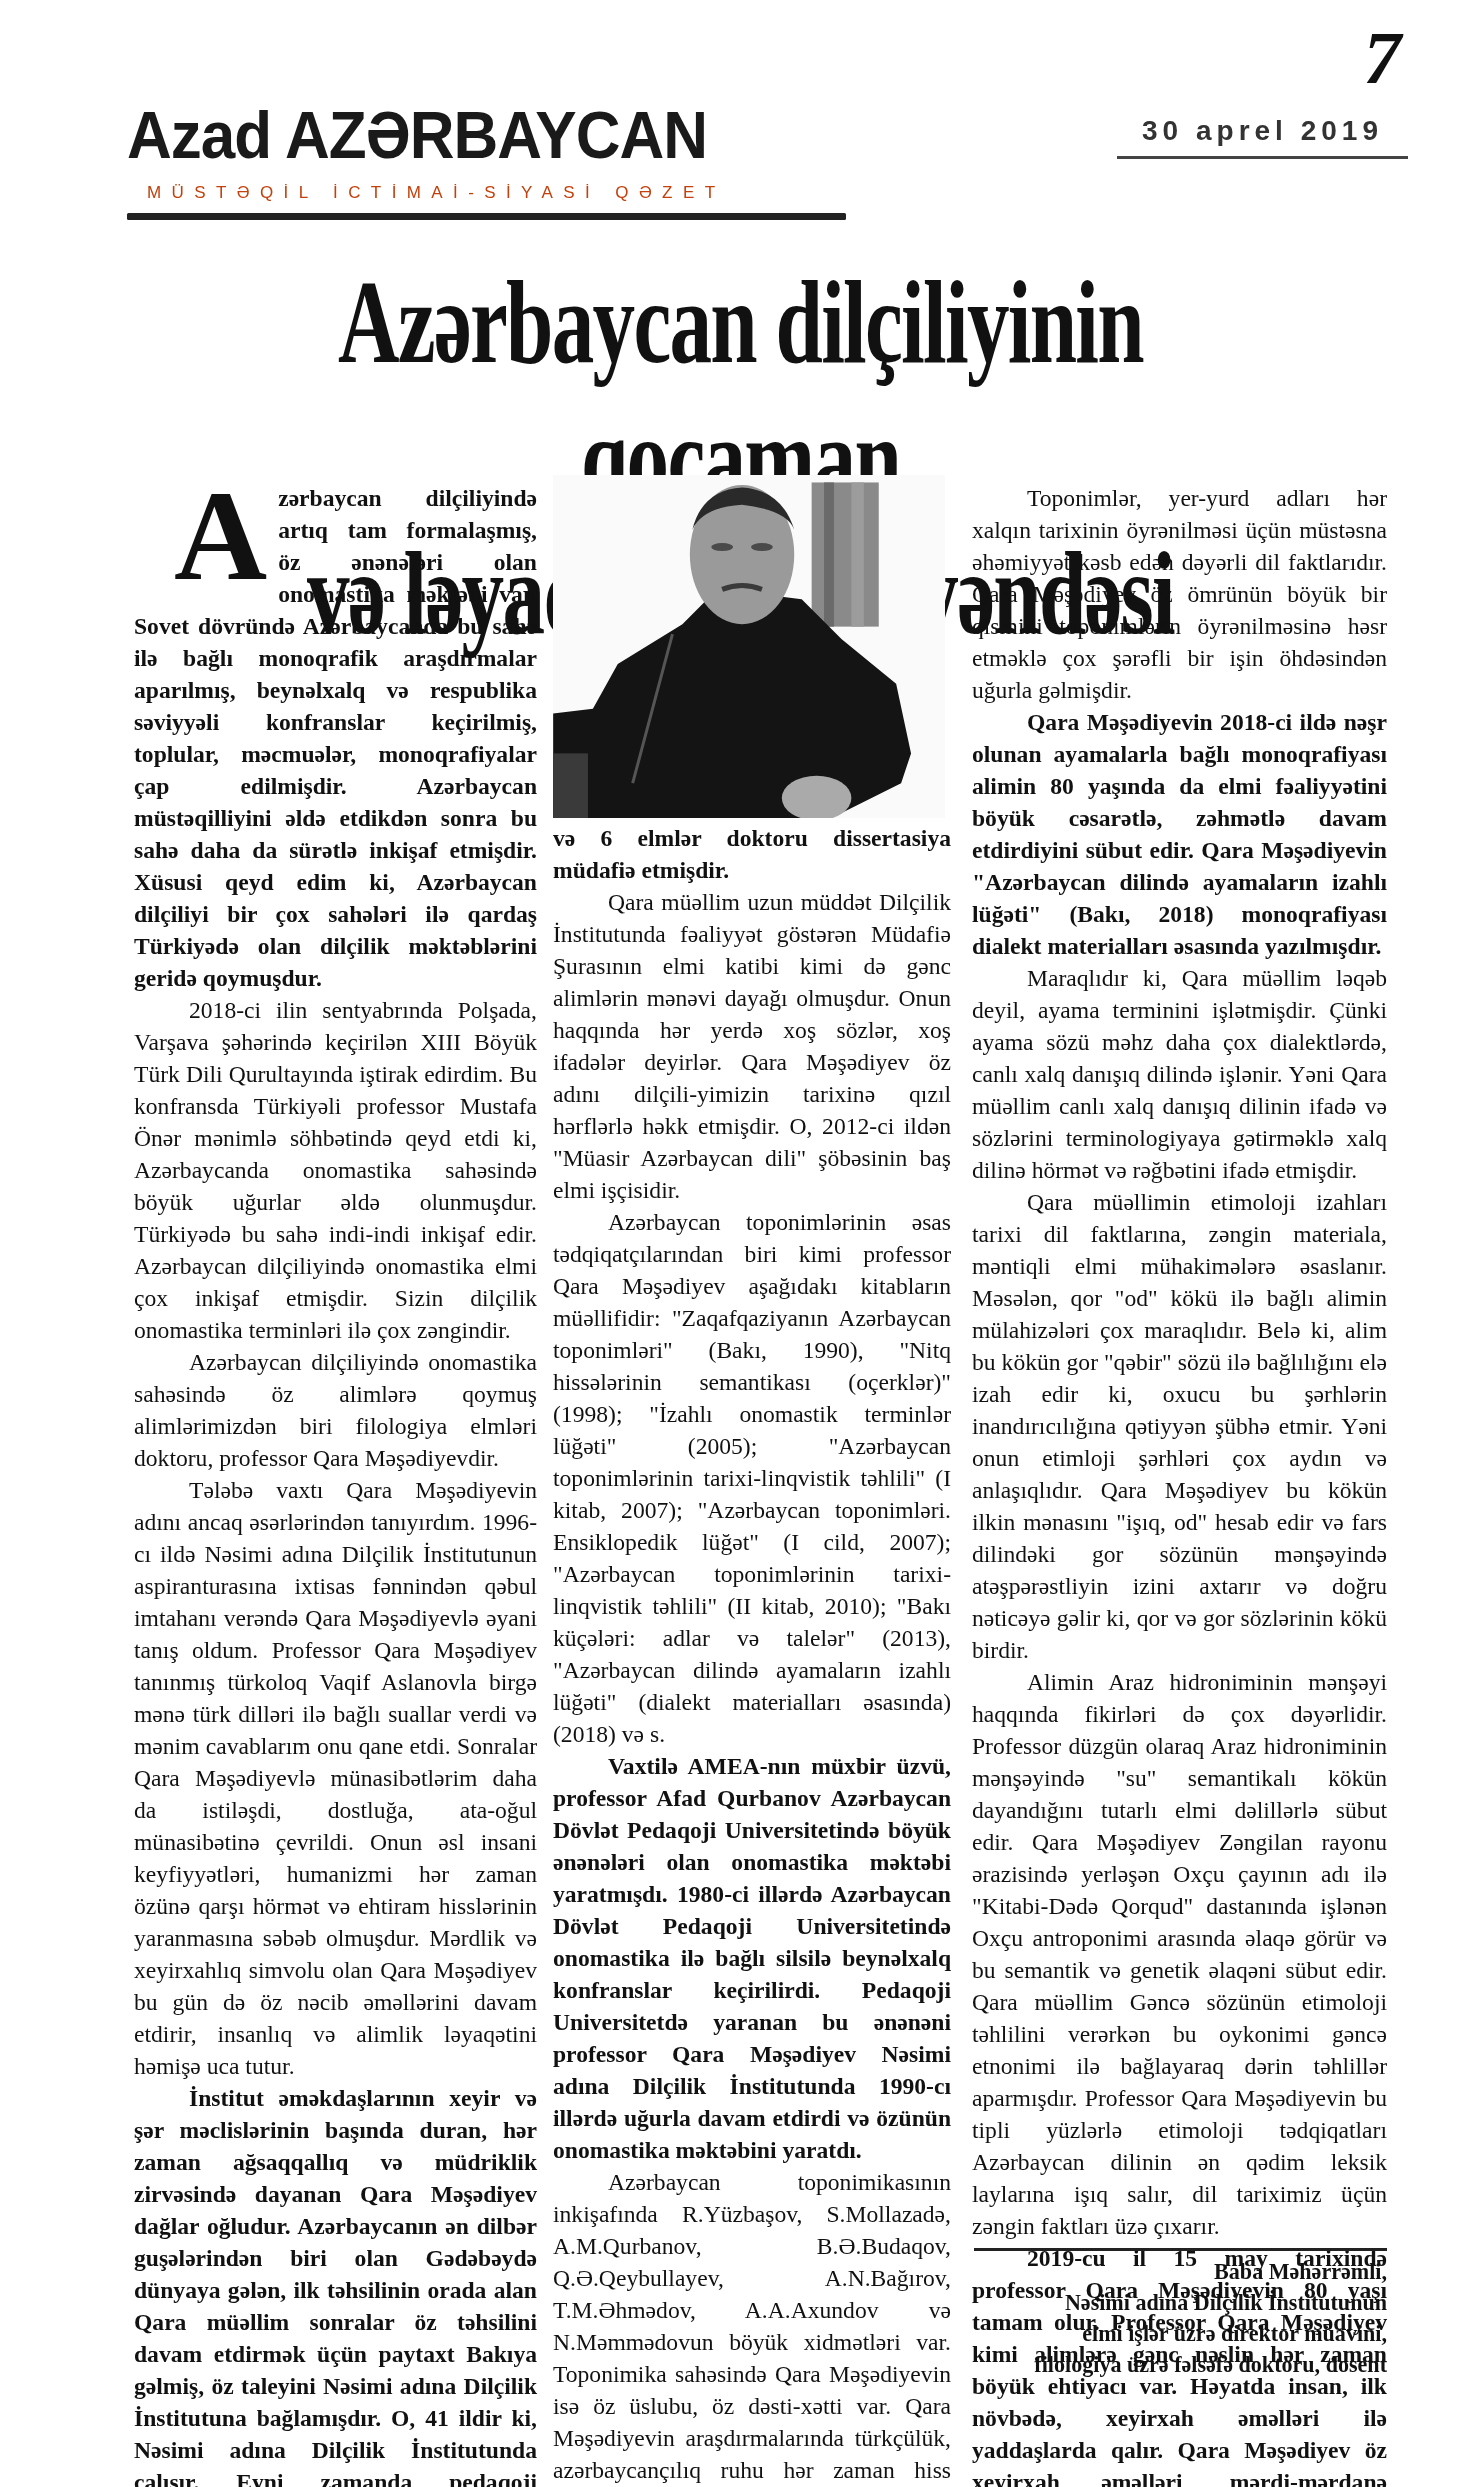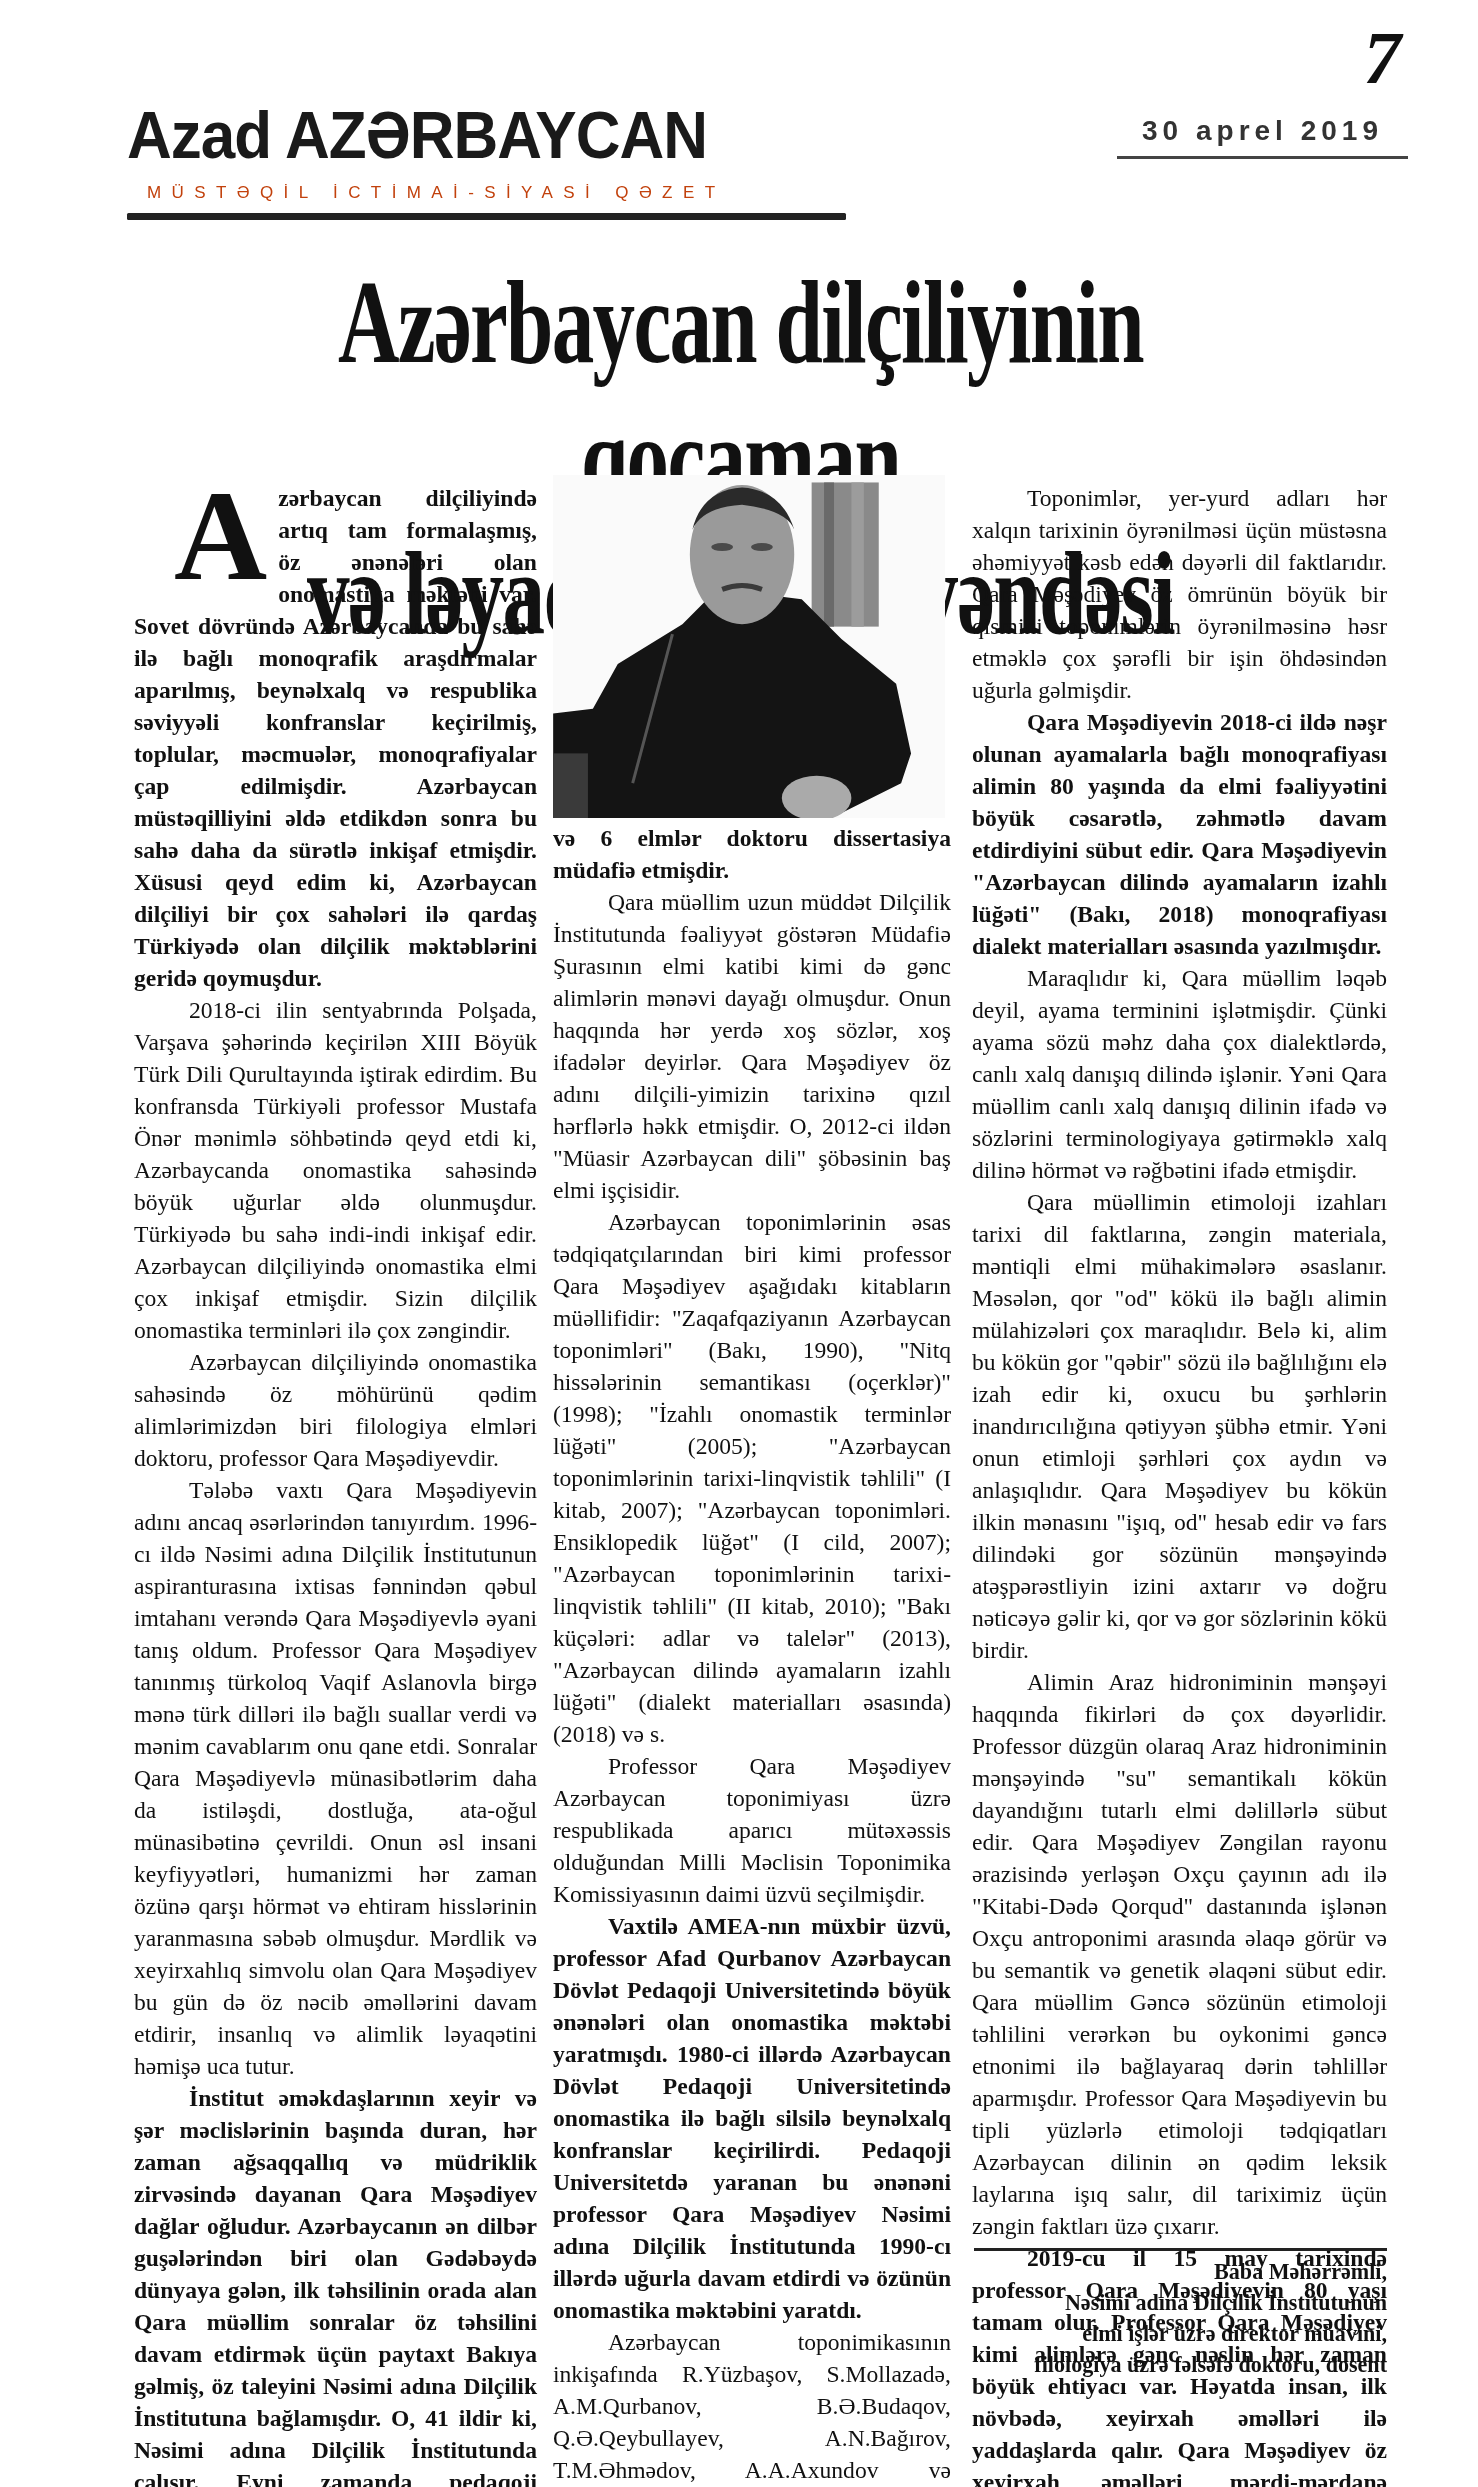--- a/index.html
+++ b/index.html
@@ -44,21 +44,21 @@
 </div>
 
 <div class="headline">
   <div>Azərbaycan dilçiliyinin qocaman</div>
   <div>və ləyaqətli nümayəndəsi</div>
 </div>
 
 <div class="col col-left">
   <p class="noindent b dropcap-wrap"><span class="dropcap">A</span><span>zərbaycan dilçiliyində artıq tam formalaşmış, öz ənənələri olan onomastika məktəbi var. Sovet dövründə Azərbaycanda bu sahə ilə bağlı monoqrafik araşdırmalar aparılmış, beynəlxalq və respublika səviyyəli konfranslar keçirilmiş, toplular, məcmuələr, monoqrafiyalar çap edilmişdir. Azərbaycan müstəqilliyini əldə etdikdən sonra bu sahə daha da sürətlə inkişaf etmişdir. Xüsusi qeyd edim ki, Azərbaycan dilçiliyi bir çox sahələri ilə qardaş Türkiyədə olan dilçilik məktəblərini geridə qoymuşdur.</span></p>
   <p>2018-ci ilin sentyabrında Polşada, Varşava şəhərində keçirilən XIII Böyük Türk Dili Qurultayında iştirak edirdim. Bu konfransda Türkiyəli professor Mustafa Önər mənimlə söhbətində qeyd etdi ki, Azərbaycanda onomastika sahəsində böyük uğurlar əldə olunmuşdur. Türkiyədə bu sahə indi-indi inkişaf edir. Azərbaycan dilçiliyində onomastika elmi çox inkişaf etmişdir. Sizin dilçilik onomastika terminləri ilə çox zəngindir.</p>
-  <p>Azərbaycan dilçiliyində onomastika sahəsində öz möhürünü qədim alimlərimizdən biri filologiya elmləri doktoru, professor Qara Məşədiyevdir.</p>
+  <p>Azərbaycan dilçiliyində onomastika sahəsində öz alimlərə qoymuş alimlərimizdən biri filologiya elmləri doktoru, professor Qara Məşədiyevdir.</p>
   <p>Tələbə vaxtı Qara Məşədiyevin adını ancaq əsərlərindən tanıyırdım. 1996-cı ildə Nəsimi adına Dilçilik İnstitutunun aspiranturasına ixtisas fənnindən qəbul imtahanı verəndə Qara Məşədiyevlə əyani tanış oldum. Professor Qara Məşədiyev tanınmış türkoloq Vaqif Aslanovla birgə mənə türk dilləri ilə bağlı suallar verdi və mənim cavablarım onu qane etdi. Sonralar Qara Məşədiyevlə münasibətlərim daha da istiləşdi, dostluğa, ata-oğul münasibətinə çevrildi. Onun əsl insani keyfiyyətləri, humanizmi hər zaman özünə qarşı hörmət və ehtiram hisslərinin yaranmasına səbəb olmuşdur. Mərdlik və xeyirxahlıq simvolu olan Qara Məşədiyev bu gün də öz nəcib əməllərini davam etdirir, insanlıq və alimlik ləyaqətini həmişə uca tutur.</p>
   <p class="b">İnstitut əməkdaşlarının xeyir və şər məclislərinin başında duran, hər zaman ağsaqqallıq və müdriklik zirvəsində dayanan Qara Məşədiyev dağlar oğludur. Azərbaycanın ən dilbər guşələrindən biri olan Gədəbəydə dünyaya gələn, ilk təhsilinin orada alan Qara müəllim sonralar öz təhsilini davam etdirmək üçün paytaxt Bakıya gəlmiş, öz taleyini Nəsimi adına Dilçilik İnstitutuna bağlamışdır. O, 41 ildir ki, Nəsimi adına Dilçilik İnstitutunda çalışır. Eyni zamanda pedaqoji fəaliyyətini də davam etdirən professorun yüzlərlə tələbə "ordusu" var. Professor Qara Məşədiyev 20 ildən çox Nəsimi adına Dilçilik İnstitutunun Onomastika şöbəsinə uğurla rəhbərlik etmiş, onlarla gənc kadrın yetişməsində müstəsna xidmətlər gös-tərmişdir. Qara Məşədiyevin rəhbərliyi altında 35 fəlsəfə doktoru</p>
 </div>
 
 <div class="photo">
   <svg width="392" height="343" viewBox="0 0 788 690" xmlns="http://www.w3.org/2000/svg">
     <rect x="0" y="0" width="788" height="690" fill="#fafafa"></rect>
     <rect x="520" y="15" width="135" height="290" fill="#8a8a8a"></rect>
     <rect x="545" y="15" width="20" height="290" fill="#6a6a6a"></rect>
     <rect x="600" y="15" width="25" height="290" fill="#9c9c9c"></rect>
@@ -71,21 +71,20 @@
     <path d="M160 620 L240 320" stroke="#555" stroke-width="6"></path>
     <ellipse cx="530" cy="650" rx="70" ry="45" fill="#aaaaaa"></ellipse>
     <rect x="0" y="560" width="70" height="130" fill="#3a3a3a"></rect>
   </svg>
 </div>
 
 <div class="col col-mid">
   <p class="noindent b">və 6 elmlər doktoru dissertasiya müdafiə etmişdir.</p>
   <p>Qara müəllim uzun müddət Dilçilik İnstitutunda fəaliyyət göstərən Müdafiə Şurasının elmi katibi kimi də gənc alimlərin mənəvi dayağı olmuşdur. Onun haqqında hər yerdə xoş sözlər, xoş ifadələr deyirlər. Qara Məşədiyev öz adını dilçili-yimizin tarixinə qızıl hərflərlə həkk etmişdir. O, 2012-ci ildən "Müasir Azərbaycan dili" şöbəsinin baş elmi işçisidir.</p>
   <p>Azərbaycan toponimlərinin əsas tədqiqatçılarından biri kimi professor Qara Məşədiyev aşağıdakı kitabların müəllifidir: "Zaqafqaziyanın Azərbaycan toponimləri" (Bakı, 1990), "Nitq hissələrinin semantikası (oçerklər)" (1998); "İzahlı onomastik terminlər lüğəti" (2005); "Azərbaycan toponimlərinin tarixi-linqvistik təhlili" (I kitab, 2007); "Azərbaycan toponimləri. Ensiklopedik lüğət" (I cild, 2007); "Azərbaycan toponimlərinin tarixi-linqvistik təhlili" (II kitab, 2010); "Bakı küçələri: adlar və talelər" (2013), "Azərbaycan dilində ayamaların izahlı lüğəti" (dialekt materialları əsasında) (2018) və s.</p>
-  <p>Professor Qara Məşədiyev Azərbaycan toponimiyası üzrə respublikada aparıcı mütəxəssis olduğundan Milli Məclisin Toponimika Komissiyasının daimi üzvü seçilmişdir.</p>
   <p class="b">Vaxtilə AMEA-nın müxbir üzvü, professor Afad Qurbanov Azərbaycan Dövlət Pedaqoji Universitetində böyük ənənələri olan onomastika məktəbi yaratmışdı. 1980-ci illərdə Azərbaycan Dövlət Pedaqoji Universitetində onomastika ilə bağlı silsilə beynəlxalq konfranslar keçirilirdi. Pedaqoji Universitetdə yaranan bu ənənəni professor Qara Məşədiyev Nəsimi adına Dilçilik İnstitutunda 1990-cı illərdə uğurla davam etdirdi və özünün onomastika məktəbini yaratdı.</p>
   <p>Azərbaycan toponimikasının inkişafında R.Yüzbaşov, S.Mollazadə, A.M.Qurbanov, B.Ə.Budaqov, Q.Ə.Qeybullayev, A.N.Bağırov, T.M.Əhmədov, A.A.Axundov və N.Məmmədovun böyük xidmətləri var. Toponimika sahəsində Qara Məşədiyevin isə öz üslubu, öz dəsti-xətti var. Qara Məşədiyevin araşdırmalarında türkçülük, azərbaycançılıq ruhu hər zaman hiss olunur.</p>
 
 </div>
 
 <div class="col col-right">
   <p>Toponimlər, yer-yurd adları hər xalqın tarixinin öyrənilməsi üçün müstəsna əhəmiyyət kəsb edən dəyərli dil faktlarıdır. Qara Məşədiyev öz ömrünün böyük bir qismini toponimlərin öyrənilməsinə həsr etməklə çox şərəfli bir işin öhdəsindən uğurla gəlmişdir.</p>
   <p class="b">Qara Məşədiyevin 2018-ci ildə nəşr olunan ayamalarla bağlı monoqrafiyası alimin 80 yaşında da elmi fəaliyyətini böyük cəsarətlə, zəhmətlə davam etdirdiyini sübut edir. Qara Məşədiyevin "Azərbaycan dilində ayamaların izahlı lüğəti" (Bakı, 2018) monoqrafiyası dialekt materialları əsasında yazılmışdır.</p>
   <p>Maraqlıdır ki, Qara müəllim ləqəb deyil, ayama terminini işlətmişdir. Çünki ayama sözü məhz daha çox dialektlərdə, canlı xalq danışıq dilində işlənir. Yəni Qara müəllim canlı xalq danışıq dilinin ifadə və sözlərini terminologiyaya gətirməklə xalq dilinə hörmət və rəğbətini ifadə etmişdir.</p>
   <p>Qara müəllimin etimoloji izahları tarixi dil faktlarına, zəngin materiala, məntiqli elmi mühakimələrə əsaslanır. Məsələn, qor "od" kökü ilə bağlı alimin mülahizələri çox maraqlıdır. Belə ki, alim bu kökün gor "qəbir" sözü ilə bağlılığını elə izah edir ki, oxucu bu şərhlərin inandırıcılığına qətiyyən şübhə etmir. Yəni onun etimloji şərhləri çox aydın və anlaşıqlıdır. Qara Məşədiyev bu kökün ilkin mənasını "işıq, od" hesab edir və fars dilindəki gor sözünün mənşəyində atəşpərəstliyin izini axtarır və doğru nəticəyə gəlir ki, qor və gor sözlərinin kökü birdir.</p>

